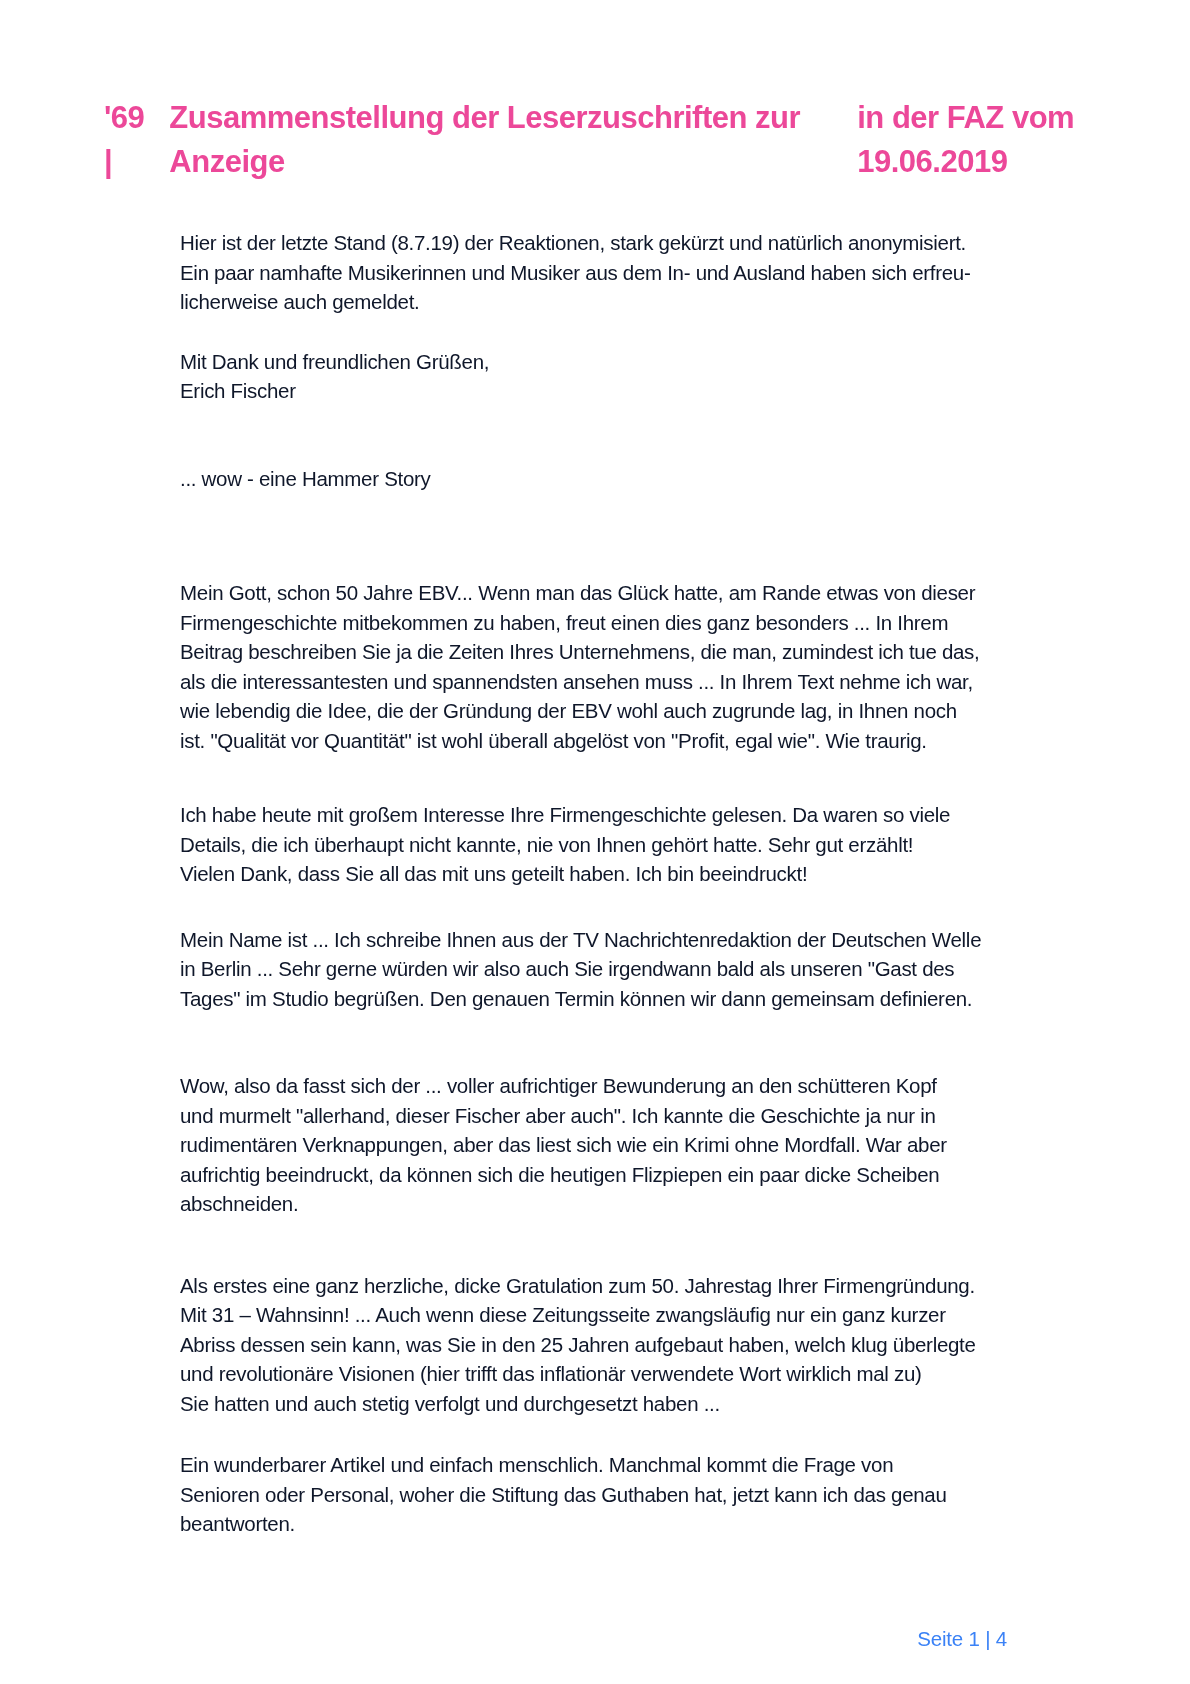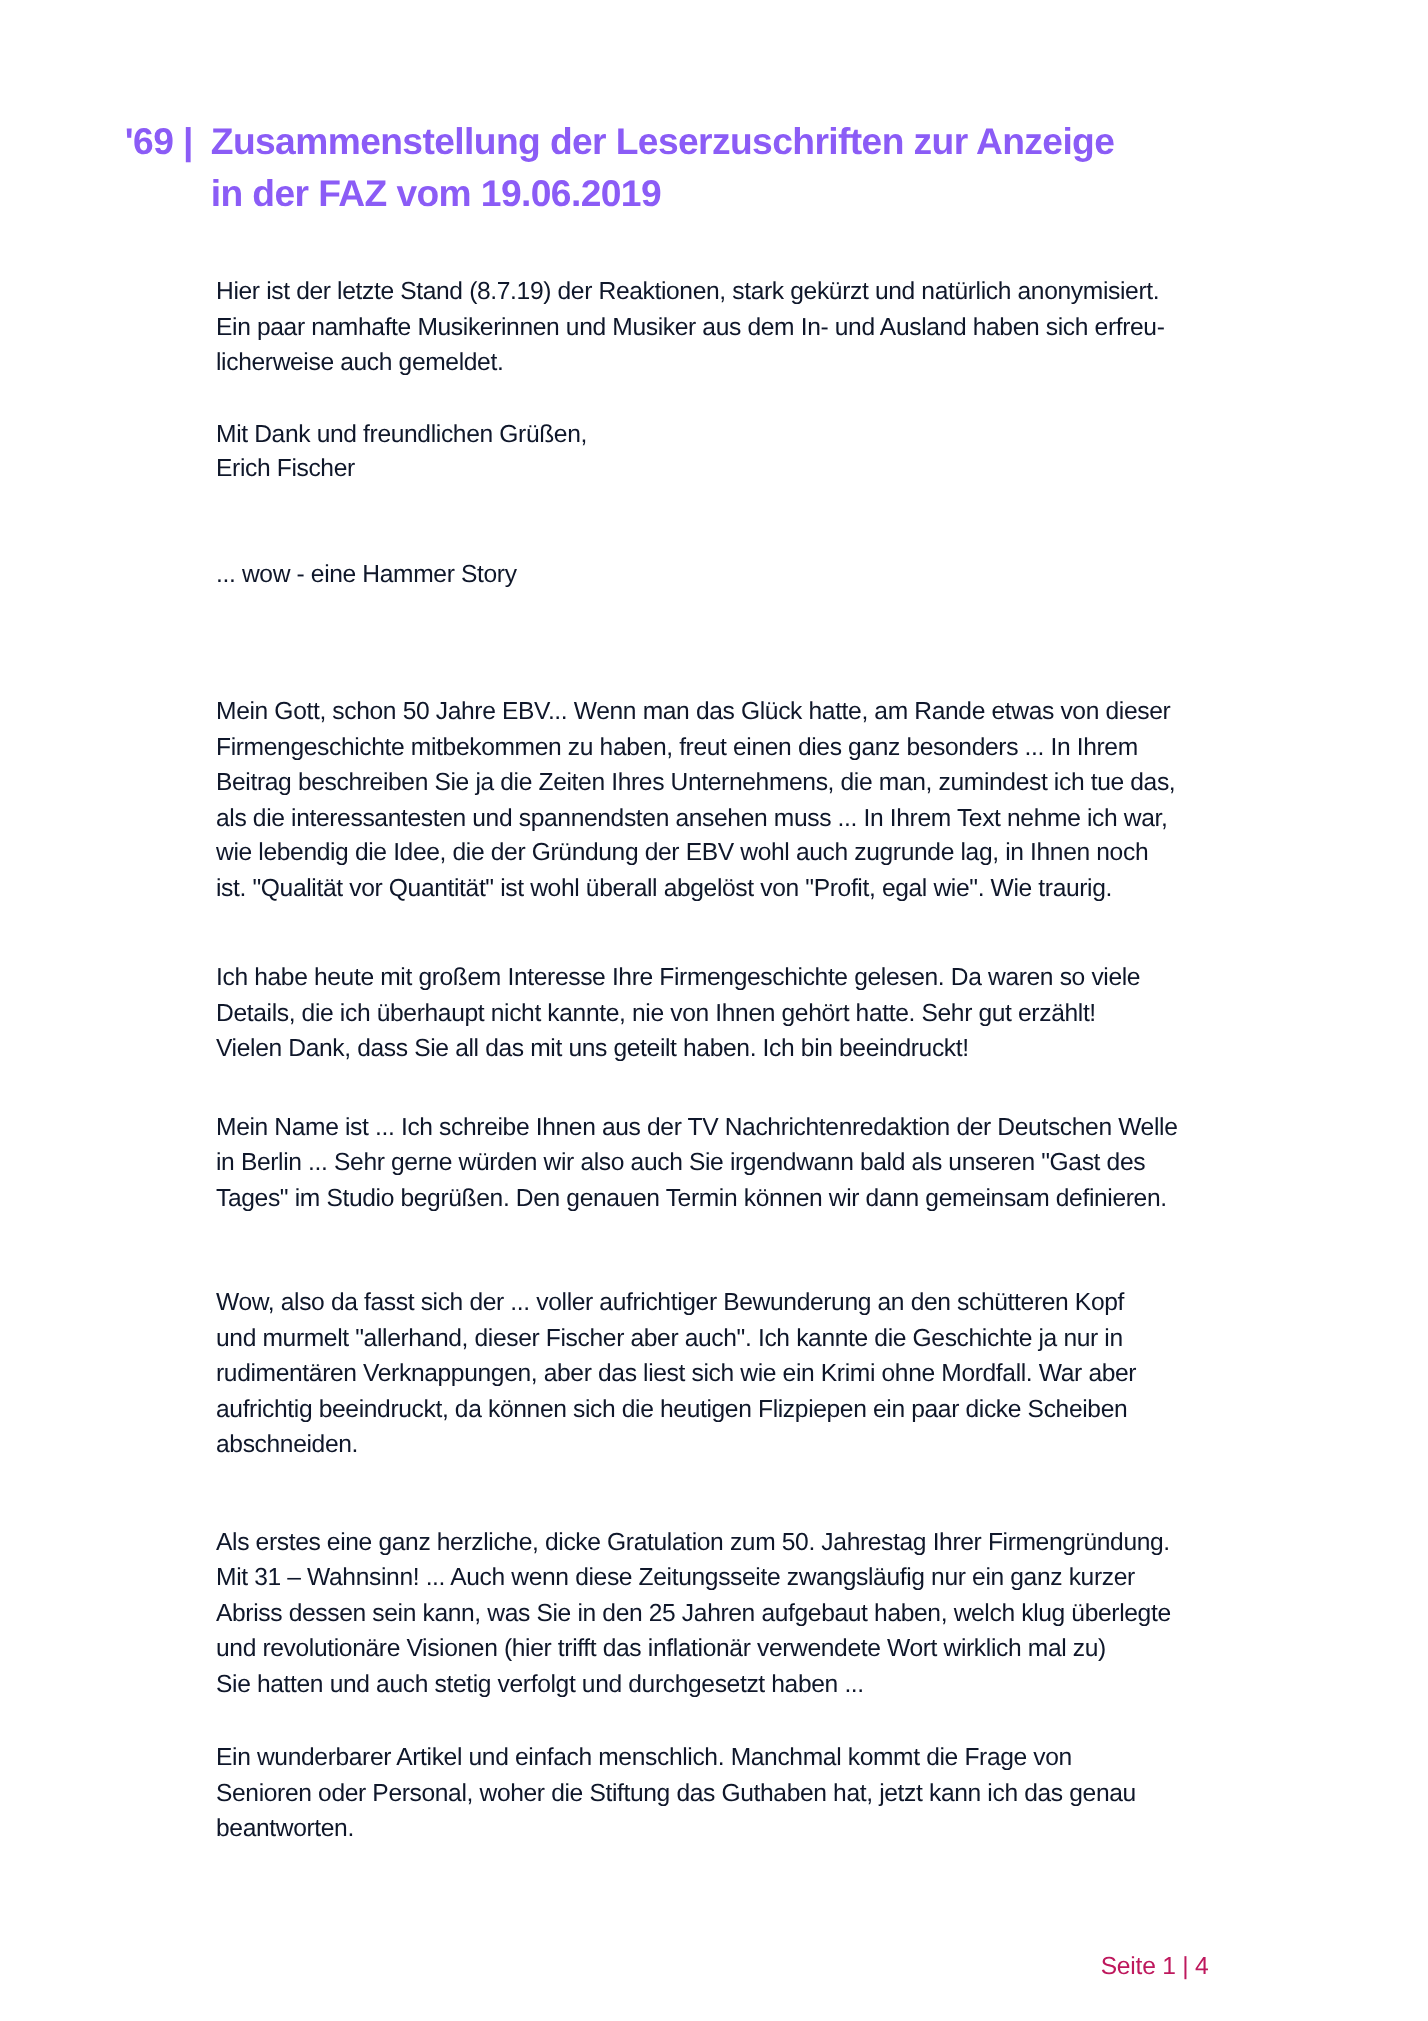--- a/index.html
+++ b/index.html
@@ -13,25 +13,25 @@
     font-family: "Liberation Sans", sans-serif;
   }
   .title {
     position: absolute;
     left: 104px;
     top: 96px;
     display: flex;
     gap: 15px;
     font-size: 31px;
     font-weight: 700;
-    color: #8b5cf6;
+    color: #ec4899;
     letter-spacing: -0.5px;
     line-height: 44px;
   }
-  .title-lines { display: flex; flex-direction: column; }
+  .title-lines { display: flex; flex-direction: row; gap: 20px; }
   .doc-body {
     position: absolute;
     left: 180px;
     top: 228px;
     width: 840px;
     font-size: 20.5px;
     line-height: 29.5px;
     color: #0f172a;
     letter-spacing: -0.3px;
   }
@@ -42,21 +42,21 @@
   .p5 { margin-top: 45px; }
   .p6 { margin-top: 36px; }
   .p7 { margin-top: 58px; }
   .p8 { margin-top: 52px; }
   .p9 { margin-top: 32px; }
   .footer {
     position: absolute;
     top: 1627px;
     right: 183px;
     font-size: 20.5px;
-    color: #be185d;
+    color: #3b82f6;
     letter-spacing: -0.2px;
   }
 </style>
 </head>
 <body>
 
 <div class="page">
 
   <h1 class="title">
     <span class="title-prefix">'69 |</span>

